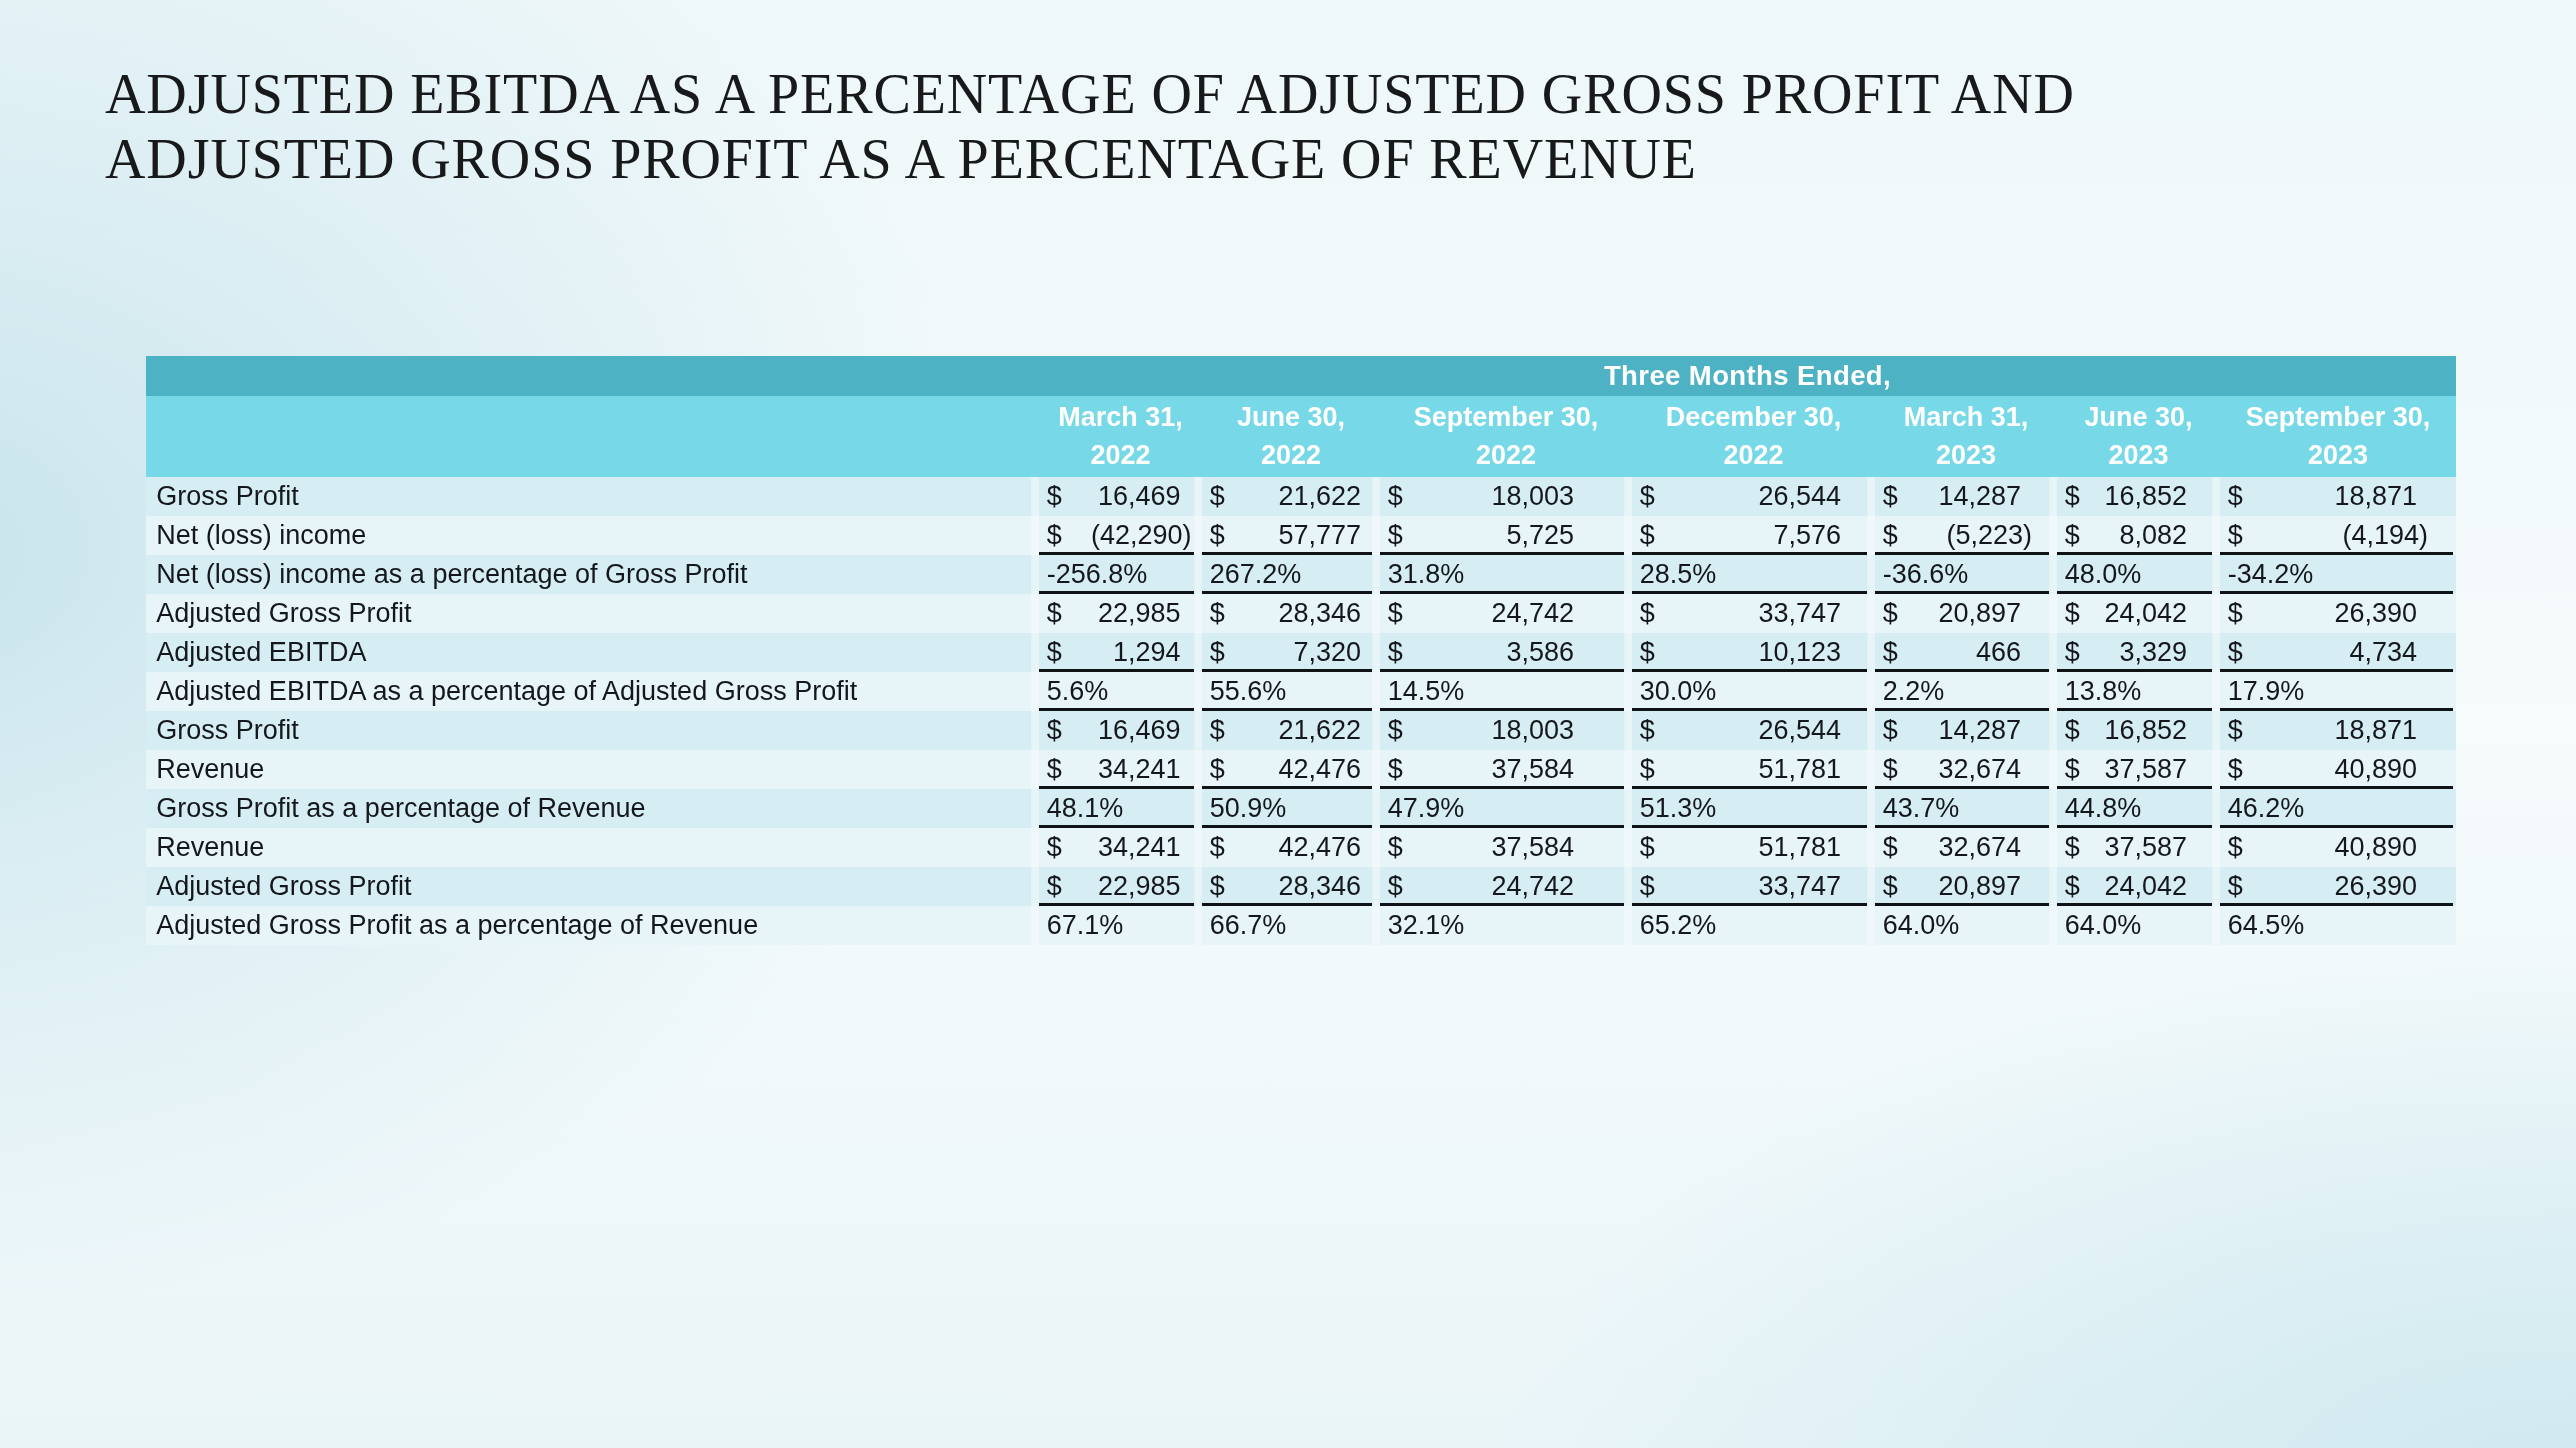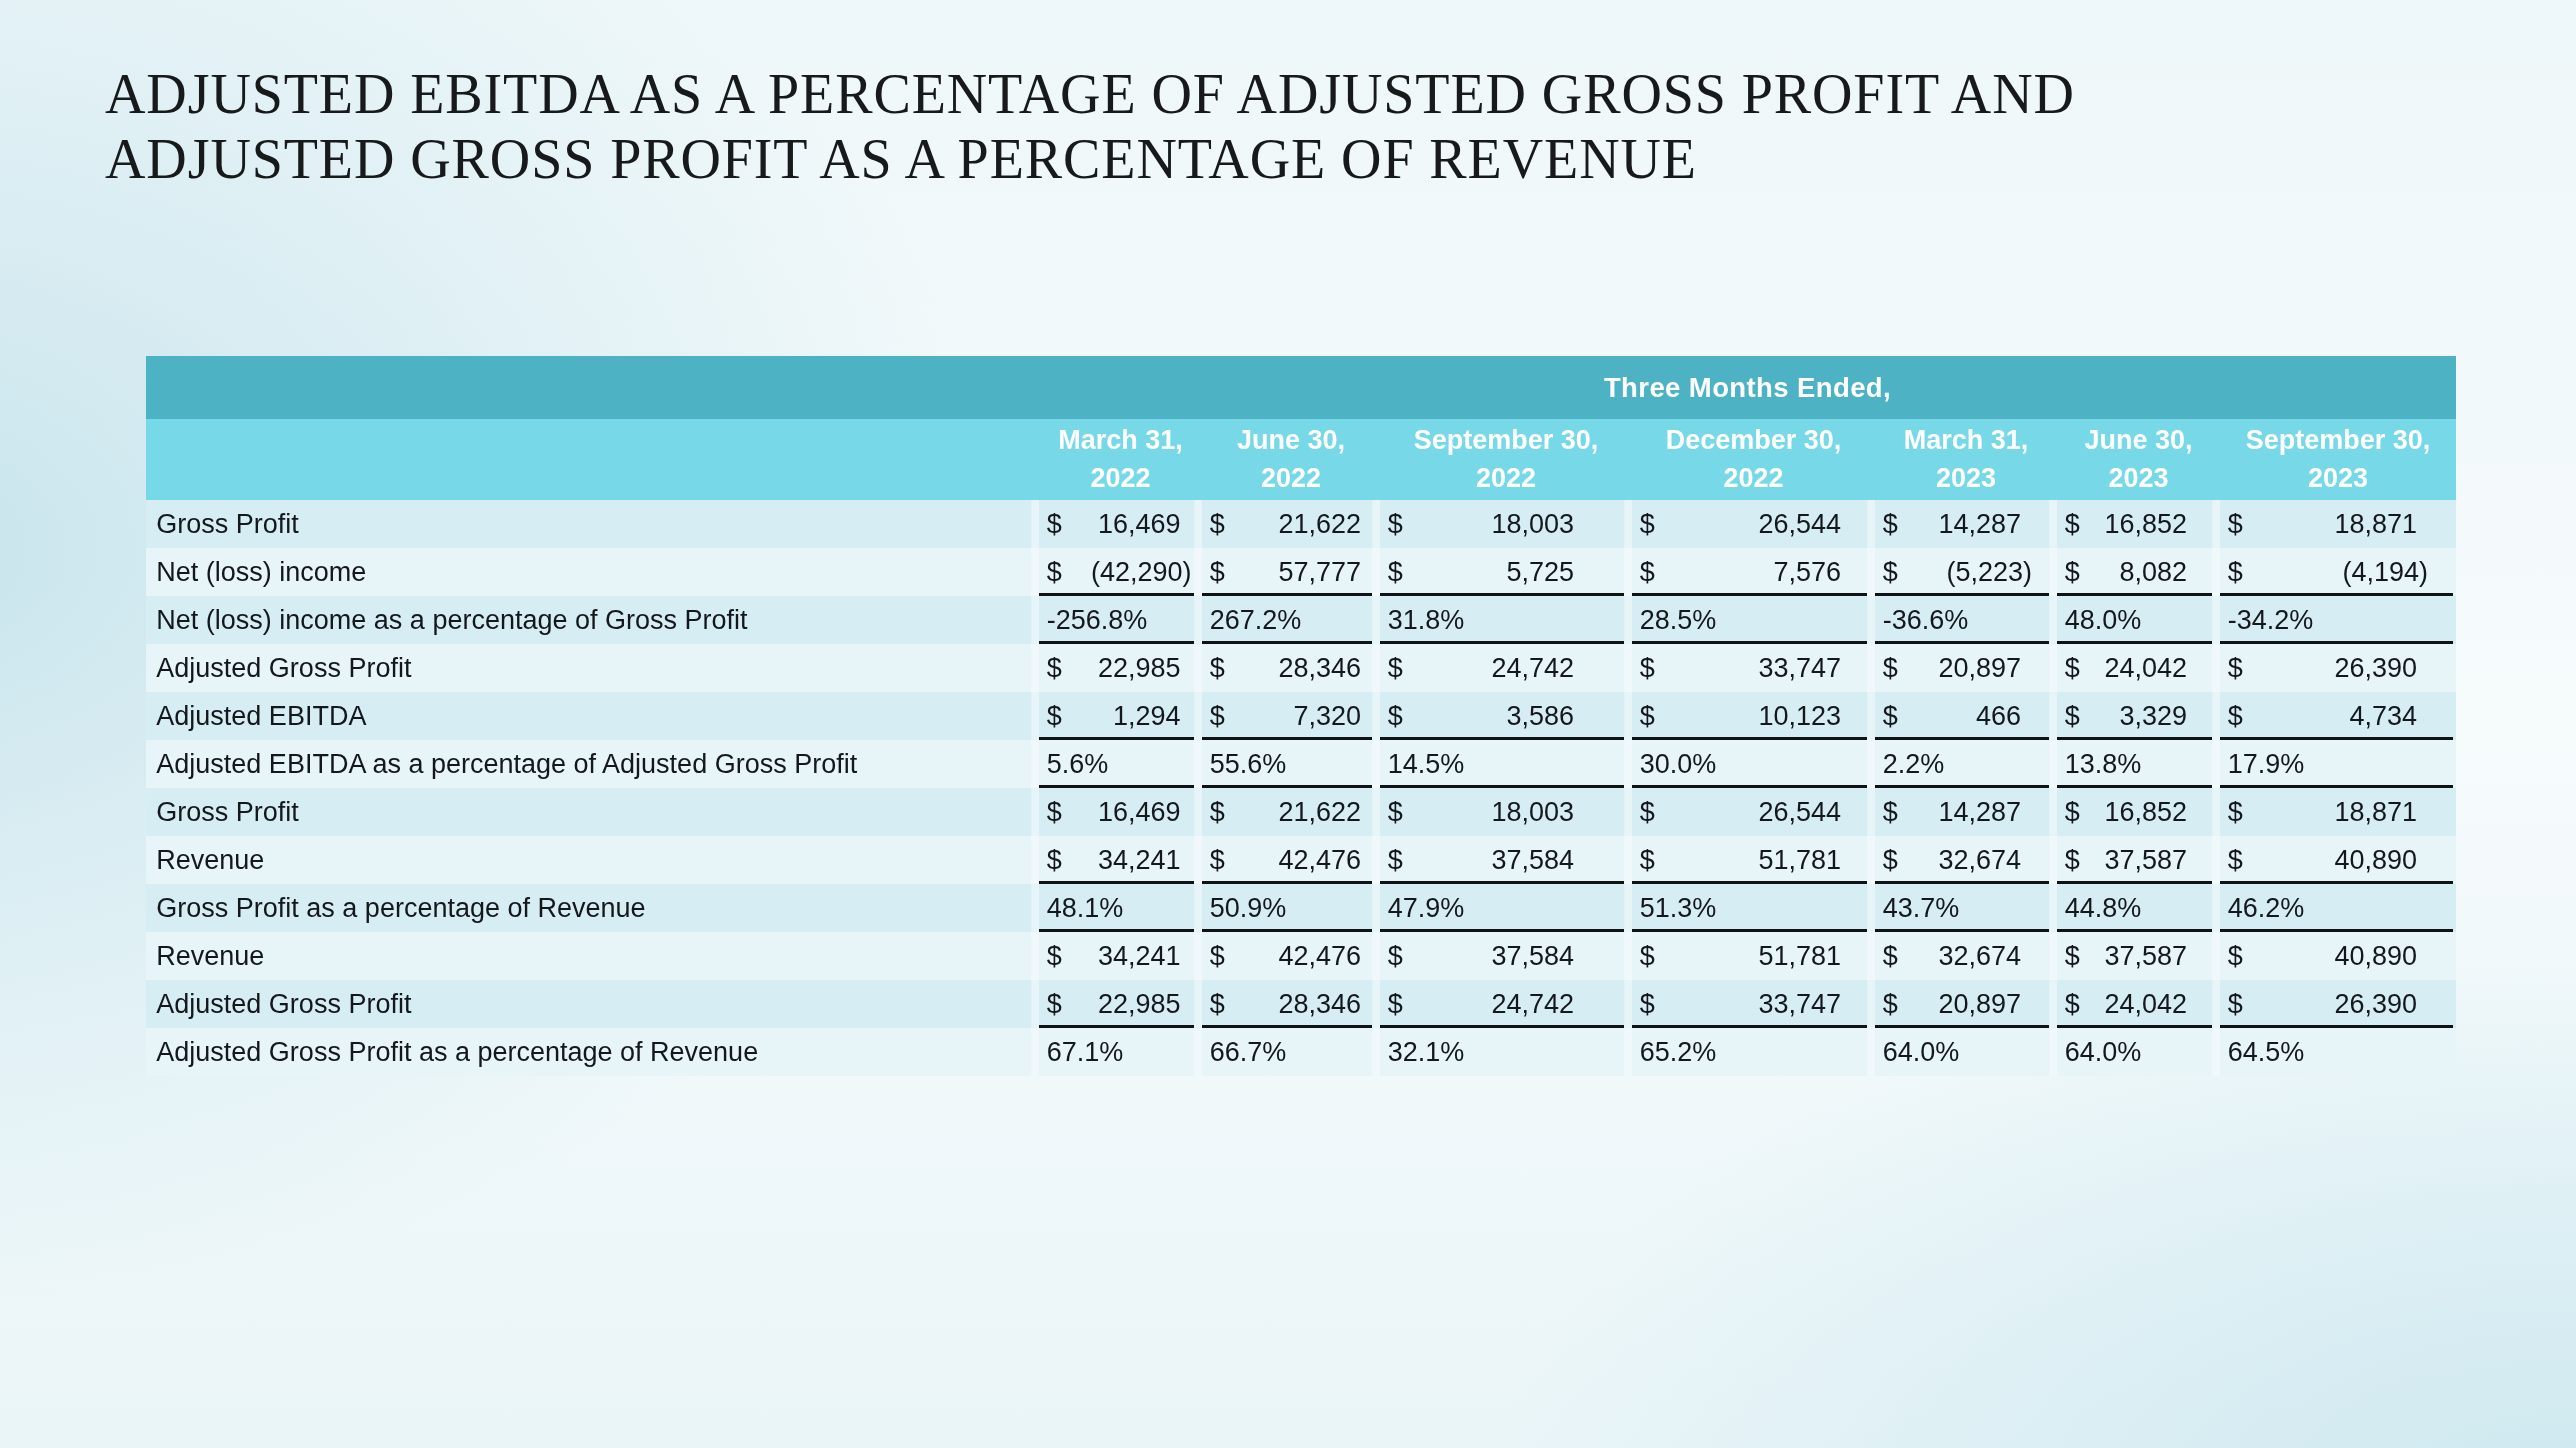--- a/index.html
+++ b/index.html
@@ -15,26 +15,26 @@
   .title{
     position:absolute;left:105px;top:62px;
     font-size:56px;line-height:65px;letter-spacing:0.9px;
     color:#17191b;font-weight:400;font-family:Liberation Serif, serif;
   }
   table.fin{
     position:absolute;left:146px;top:356px;
     width:2310px;table-layout:fixed;border-collapse:separate;border-spacing:0;
     font-size:27px;color:#14181c;
   }
-  .fin tr.h1{height:63px;background:#4db2c4;}
+  .fin tr.h1{height:40px;background:#4db2c4;}
   .fin tr.h2{height:79px;background:#77d9e8;}
   .fin tr.h1 td, .fin tr.h2 th{color:#ffffff;font-weight:bold;vertical-align:middle;}
   .fin .span-head{ text-align:center;font-size:27.5px;letter-spacing:0.4px;}
   .fin tr.h2 th{font-size:27px;line-height:38px;padding:1.7px 0 3.4px 0;}
-  .fin tbody tr{height:48px;}
+  .fin tbody tr{height:39px;}
   .fin tbody tr:nth-child(odd){background:#d7edf4;}
   .fin tbody tr:nth-child(even){background:#e7f4f8;}
   .fin tbody td{vertical-align:middle;padding:0;position:relative;
     box-shadow:inset -7.7px 0 0 rgba(255,255,255,0.40);}
   .fin tbody td:last-child{box-shadow:none;}
   .lab{padding-left:10.3px !important;text-align:left;white-space:nowrap;}
   .c1{--pr:21.5px;} .c2{--pr:19px;} .c3{--pr:58px;} .c4{--pr:34px;}
   .c5{--pr:36px;} .c6{--pr:33px;} .c7{--pr:39px;}
   .cf{display:flex;justify-content:space-between;align-items:center;
       padding-left:7.7px;padding-right:var(--pr,20.6px);white-space:nowrap;}

